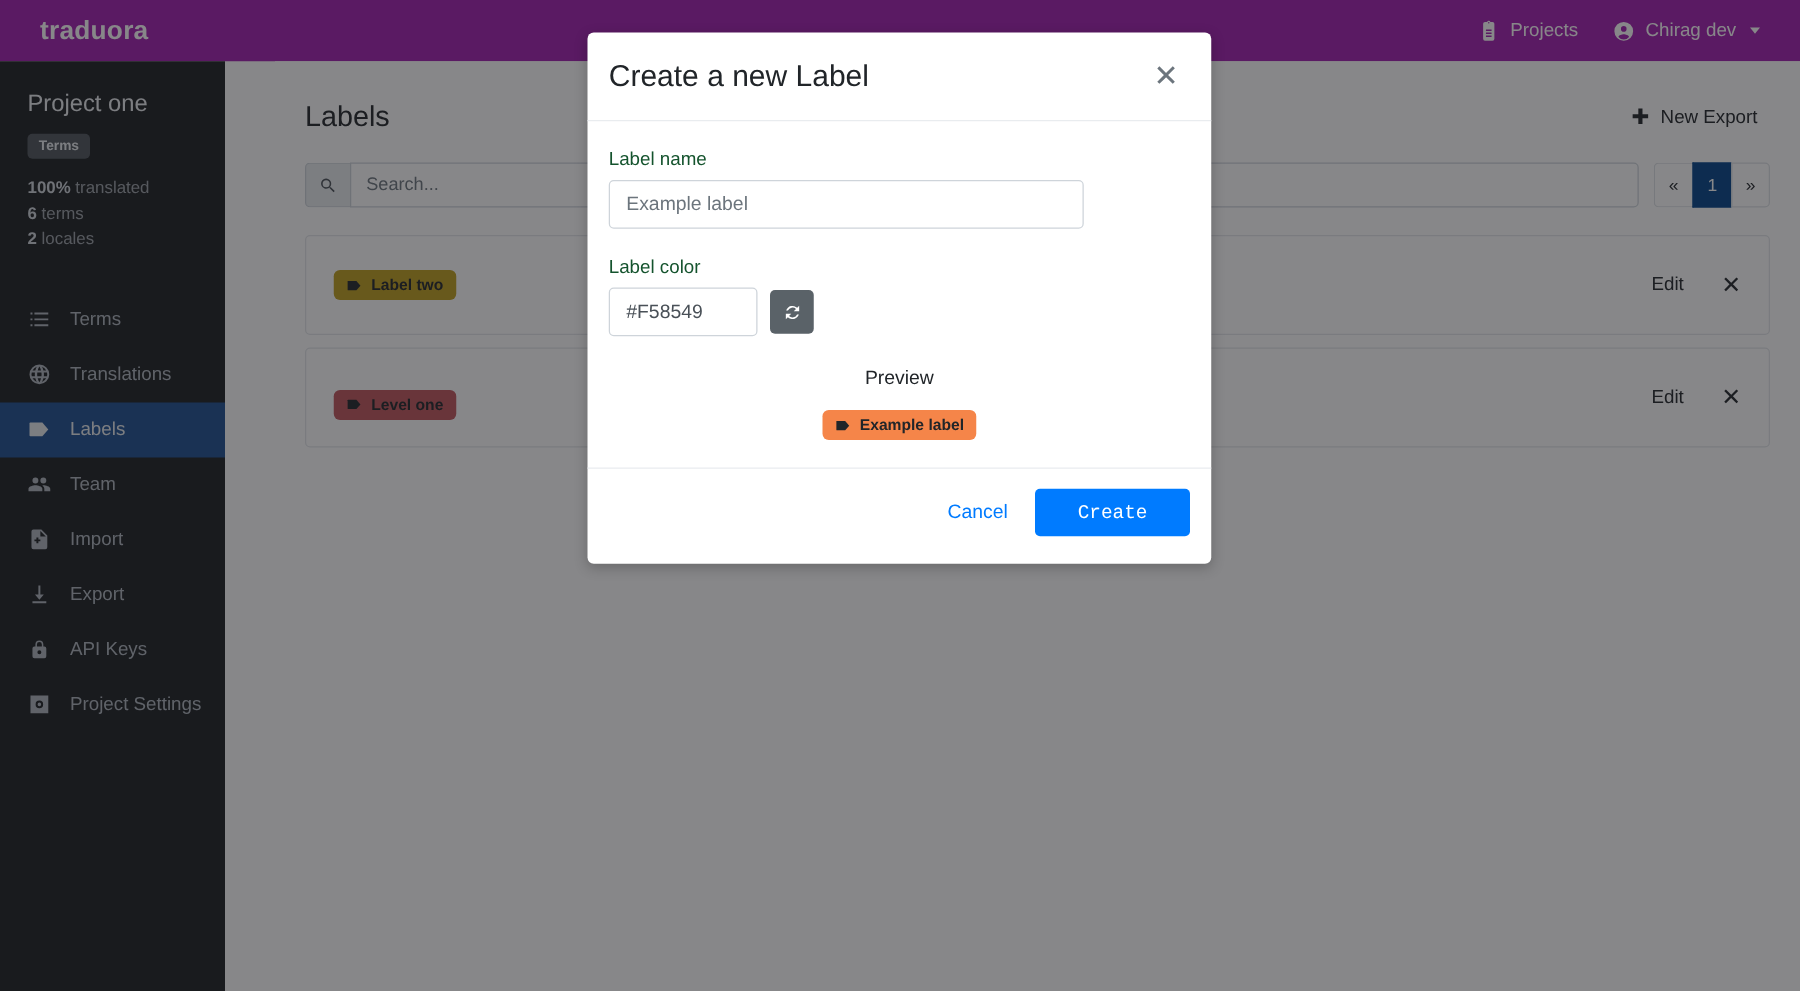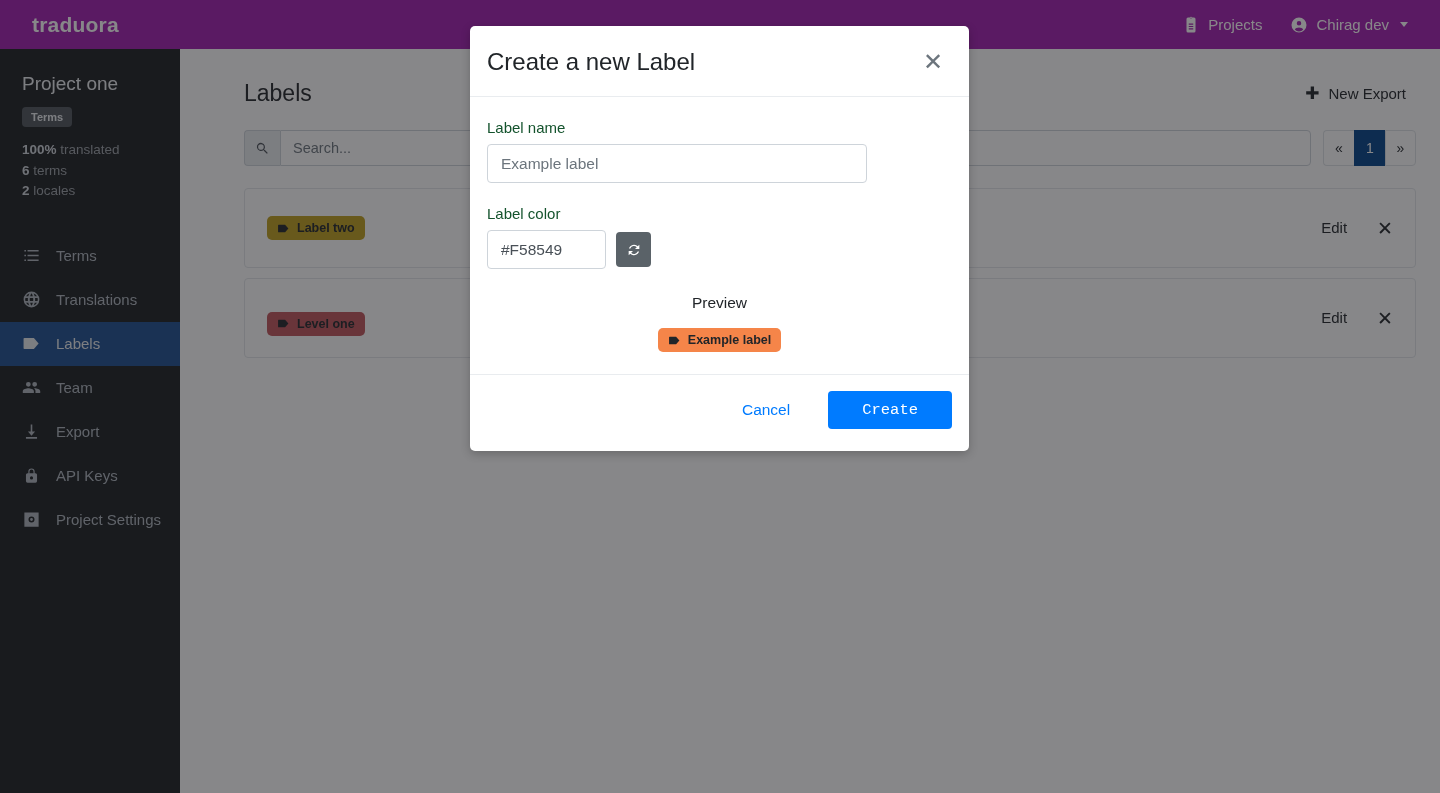--- a/index.html
+++ b/index.html
@@ -163,21 +163,21 @@
     width: 35px; height: 35px; border: none; border-radius: 4px;
     background: #5a6268; cursor: pointer;
     display: flex; align-items: center; justify-content: center;
   }
   .btn-refresh svg { width: 16px; height: 16px; fill: #ffffff; }
   .preview-box { text-align: center; padding: 25px 0 12px 0; }
   .preview-title { font-size: 15.5px; color: #212529; margin-bottom: 16px; }
   .modal-foot {
     border-top: 1px solid #e9ecef;
     padding: 16px 17px 22px 17px;
-    display: flex; align-items: center; justify-content: flex-end; gap: 38px;
+    display: flex; align-items: center; justify-content: flex-end; gap: 22px;
   }
   .btn-cancel {
     background: none; border: none; cursor: pointer;
     font-size: 15.5px; color: #007bff;
     font-family: "Liberation Sans", sans-serif;
   }
   .btn-create {
     background: #007bff; border: none; border-radius: 4px;
     color: #fff; font-size: 15.5px; font-weight: 400;
     padding: 10px 34px; cursor: pointer;
@@ -252,20 +252,26 @@
         <span>Labels</span>
       </div>
 
       <div class="side-item">
         <svg class="side-ico" viewBox="0 0 24 24">
             <path d="M16 11a3 3 0 1 0 0-6 3 3 0 0 0 0 6zm-8 0a3 3 0 1 0 0-6 3 3 0 0 0 0 6zm0 2c-2.3 0-7 1.2-7 3.5V19h14v-2.5c0-2.3-4.7-3.5-7-3.5zm8 0c-.3 0-.6 0-1 .1 1.2.8 2 1.9 2 3.4V19h6v-2.5c0-2.3-4.7-3.5-7-3.5z"></path>
           </svg>
         <span>Team</span>
       </div>
 
+      <div class="side-item">
+        <svg class="side-ico" viewBox="0 0 24 24">
+            <path d="M14 2H6a2 2 0 0 0-2 2v16a2 2 0 0 0 2 2h12a2 2 0 0 0 2-2V8l-6-6zm-1 12h-2v2H9v-2H7v-2h2v-2h2v2h2v2zm0-6V3.5L18.5 9H13z"></path>
+          </svg>
+        <span>Import</span>
+      </div>
 
       <div class="side-item">
         <svg class="side-ico" viewBox="0 0 24 24">
             <path d="M11 3h2v9h3.5L12 17.5 7.5 12H11V3zM5 19h14v2H5v-2z"></path>
           </svg>
         <span>Export</span>
       </div>
 
       <div class="side-item">
         <svg class="side-ico" viewBox="0 0 24 24">

